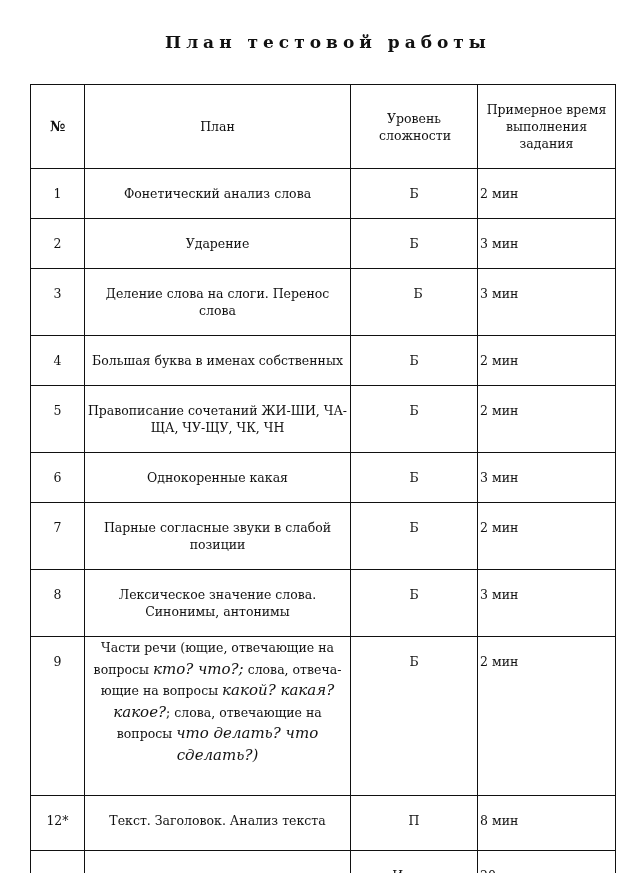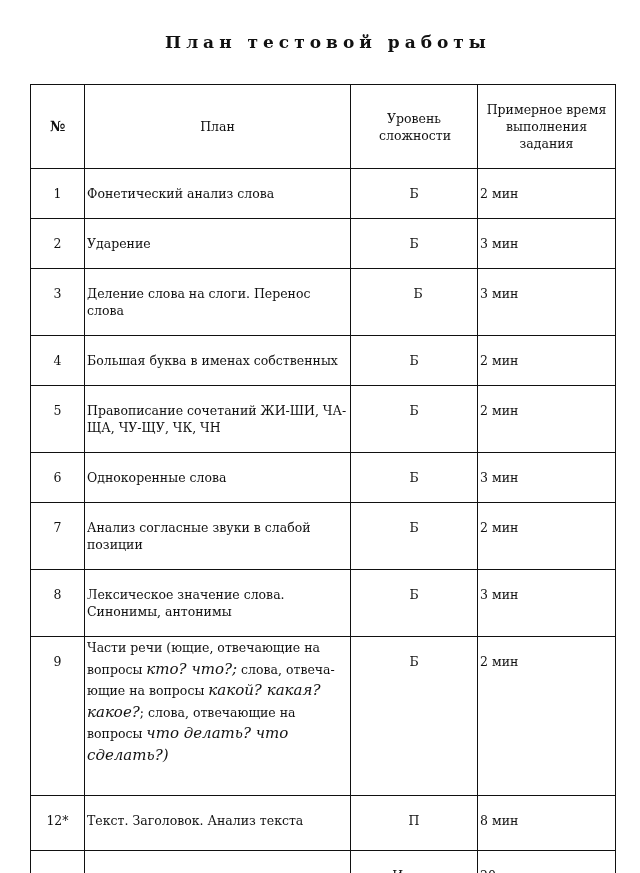--- a/index.html
+++ b/index.html
@@ -7,21 +7,21 @@
          font-family:"DejaVu Serif","Liberation Serif",serif; color:#111; }
   .title { position:absolute; top:32px; left:8px; width:640px; text-align:center;
            font-family:"DejaVu Serif",serif; font-weight:bold; font-size:17px;
            letter-spacing:5px; color:#111; }
   table.plan { position:absolute; top:84px; left:30px; width:585px;
                border-collapse:collapse; table-layout:fixed; }
   table.plan td, table.plan th { border:1px solid #111; vertical-align:top;
                font-size:12.5px; line-height:17px; padding:16px 2px; font-weight:normal; }
   table.plan th { vertical-align:middle; text-align:center; font-size:12.5px; }
   td.num { text-align:center; padding-top:1px; }
-  td.topic { text-align:left; padding-left:2px; }
+  td.topic { text-align:center; padding-left:2px; }
   td.lvl { text-align:center; }
   td.time { }
   .it { font-style:italic; font-size:15px; }
 </style>
 </head>
 <body>
 
 <div class="title">План тестовой работы</div>
 
 <table class="plan">
@@ -63,27 +63,27 @@
     <td class="time">2 мин</td>
   </tr>
   <tr style="height:53px">
     <td class="num">5</td>
     <td class="topic">Правописание сочетаний ЖИ-ШИ, ЧА-ЩА, ЧУ-ЩУ, ЧК, ЧН</td>
     <td class="lvl">Б</td>
     <td class="time">2 мин</td>
   </tr>
   <tr style="height:23px">
     <td class="num">6</td>
-    <td class="topic">Однокоренные слова</td>
+    <td class="topic">Однокоренные какая</td>
     <td class="lvl">Б</td>
     <td class="time">3 мин</td>
   </tr>
   <tr style="height:40px">
     <td class="num">7</td>
-    <td class="topic">Анализ согласные звуки в слабой позиции</td>
+    <td class="topic">Парные согласные звуки в слабой позиции</td>
     <td class="lvl">Б</td>
     <td class="time">2 мин</td>
   </tr>
   <tr style="height:47px">
     <td class="num">8</td>
     <td class="topic">Лексическое значение слова. Синонимы, антонимы</td>
     <td class="lvl">Б</td>
     <td class="time">3 мин</td>
   </tr>
   <tr style="height:159px">

